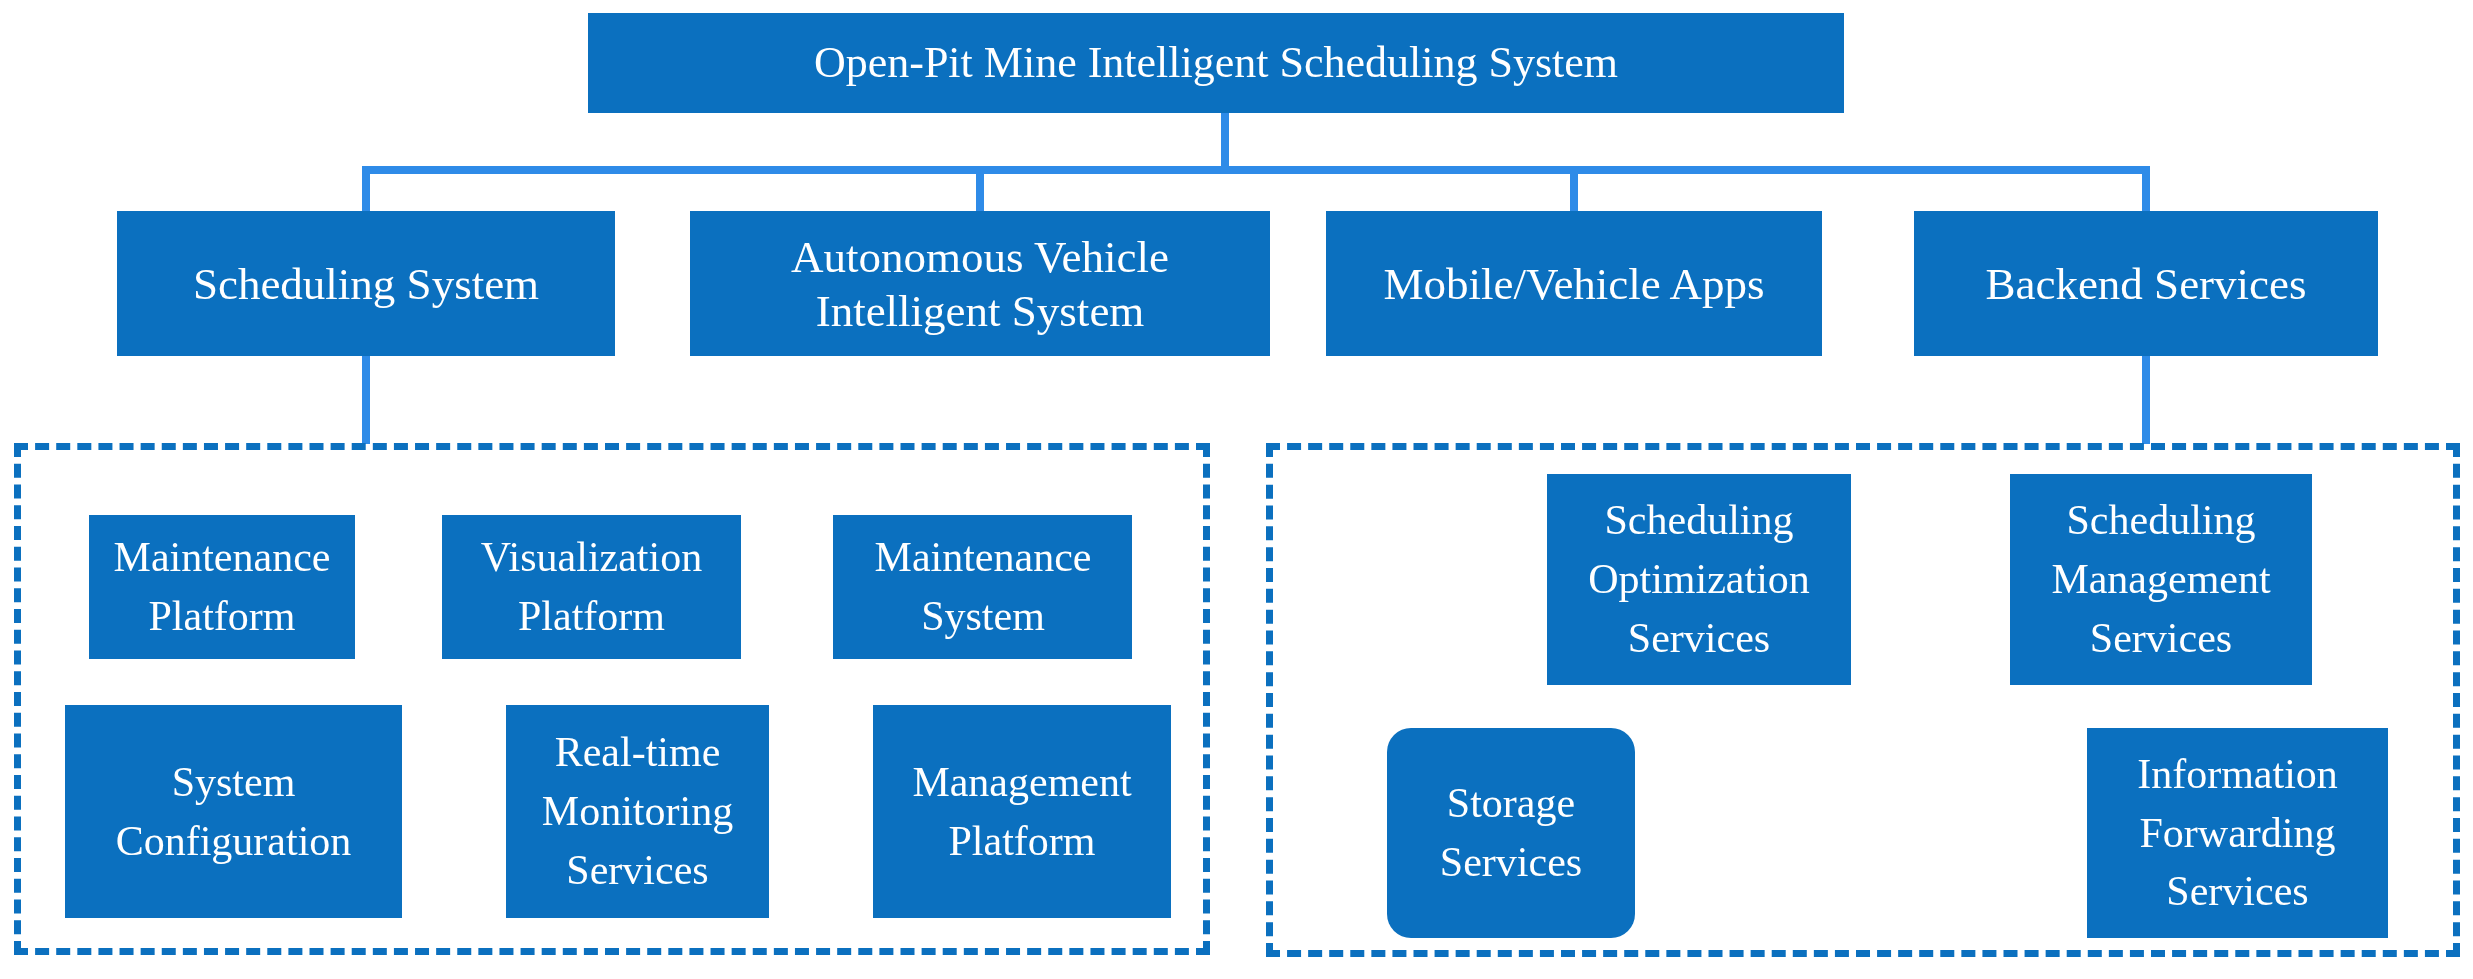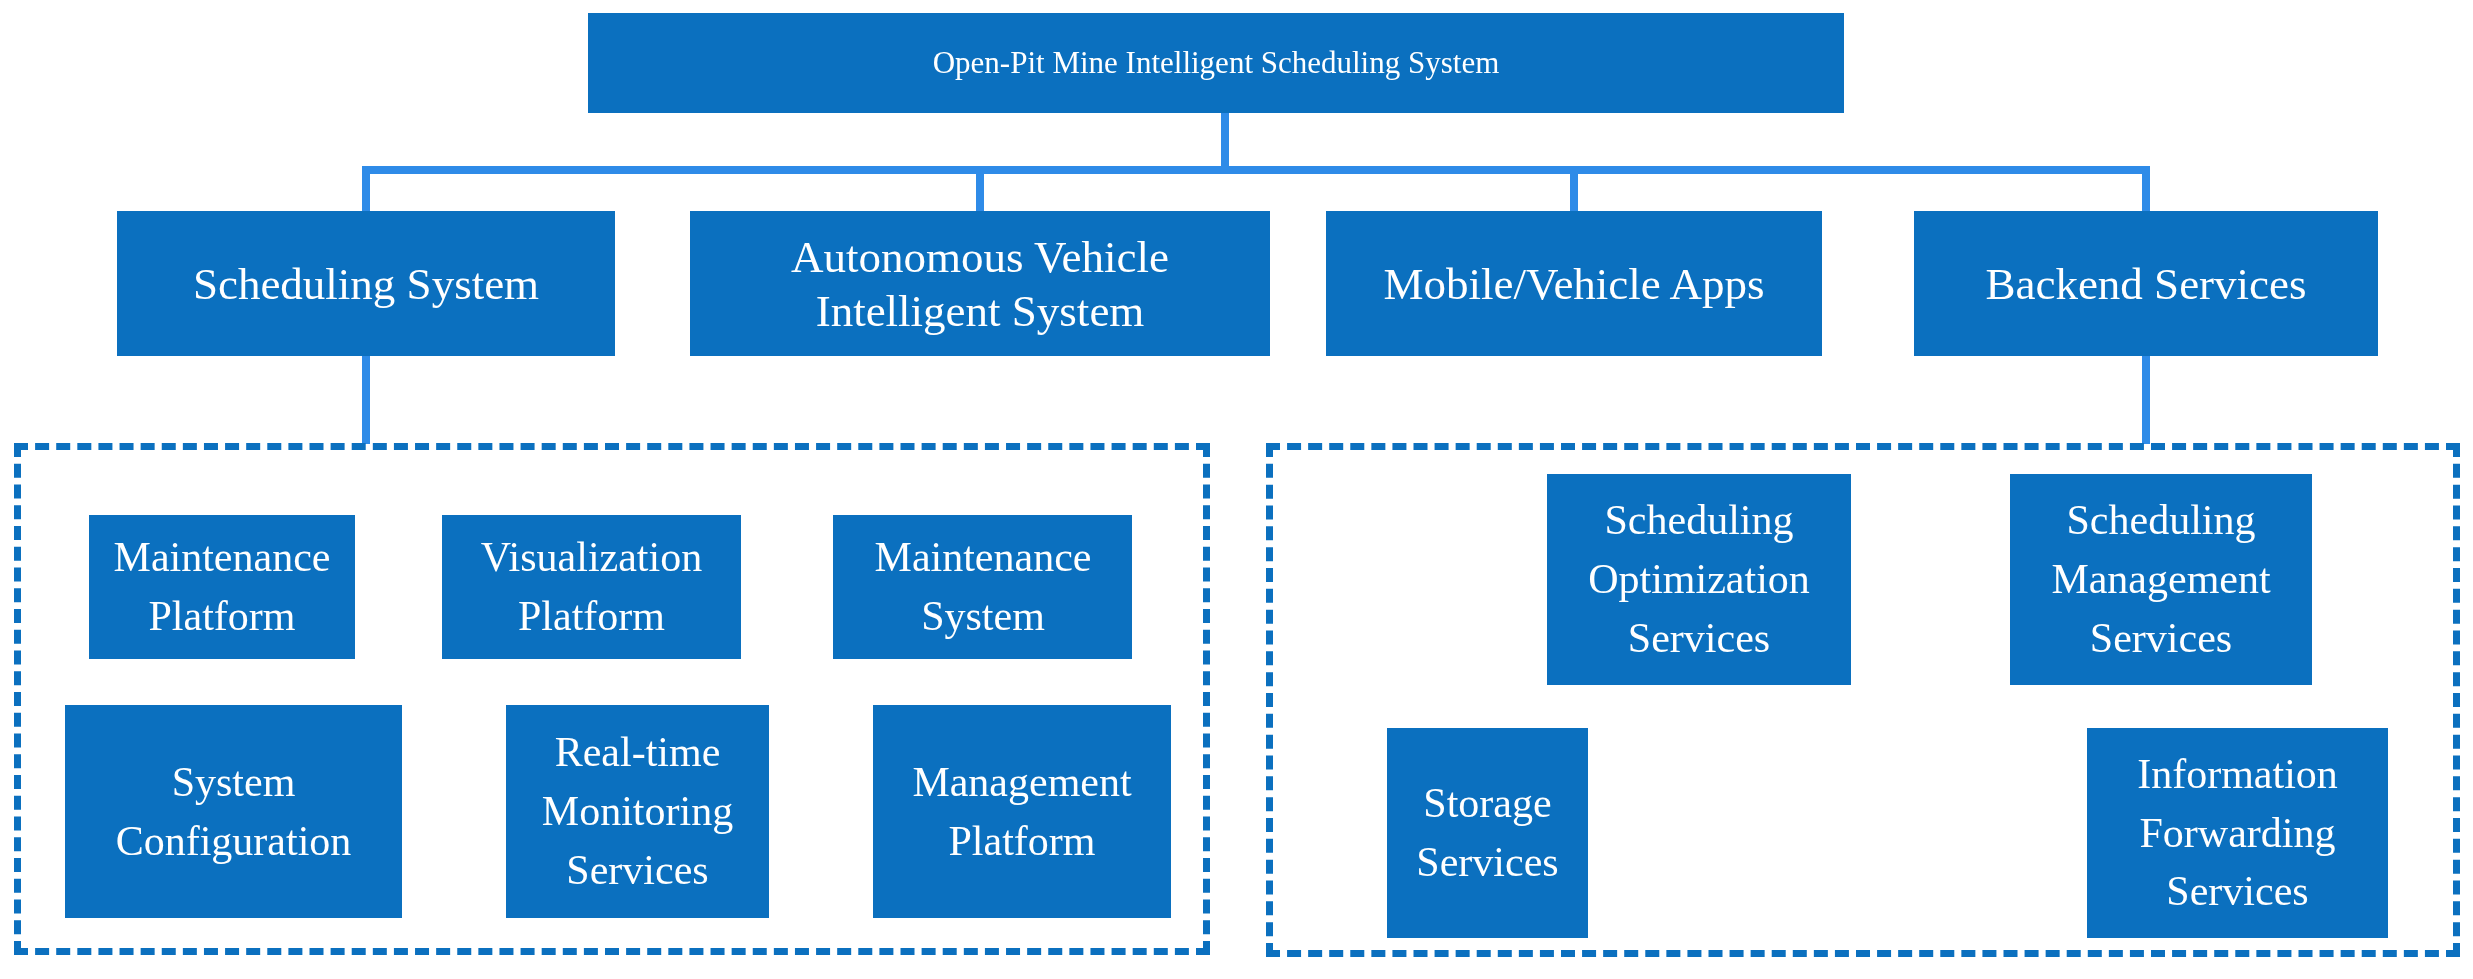--- a/index.html
+++ b/index.html
@@ -15,21 +15,21 @@
     position: absolute;
     background: #0b70bf;
     color: #ffffff;
     display: flex;
     align-items: center;
     justify-content: center;
     text-align: center;
     box-sizing: border-box;
     padding: 4px 10px;
   }
-  .title-box { font-size: 31px; line-height: 1.2; }
+  .title-box { font-size: 44px; line-height: 1.2; }
   .lvl2-box  { font-size: 45px; line-height: 1.2; }
   .inner-box { font-size: 42px; line-height: 1.4; }
   .conn { position: absolute; background: #2e8be8; }
   .dashed-group {
     position: absolute;
     border: 7px dashed #0b70bf;
     box-sizing: border-box;
     background: transparent;
   }
 </style>
@@ -62,16 +62,16 @@
 
   <div class="box inner-box" style="left:65px; top:705px; width:337px; height:213px;text-align:center;">System Configuration</div>
   <div class="box inner-box" style="left:506px; top:705px; width:263px; height:213px;">Real-time Monitoring Services</div>
   <div class="box inner-box" style="left:873px; top:705px; width:298px; height:213px;">Management Platform</div>
 
   <div class="dashed-group" style="left:1266px; top:443px; width:1194px; height:514px;"></div>
 
   <div class="box inner-box" style="left:1547px; top:474px; width:304px; height:211px;">Scheduling Optimization Services</div>
   <div class="box inner-box" style="left:1967px; top:474px; width:302px; height:211px;margin-left:43px;">Scheduling Management Services</div>
 
-  <div class="box inner-box" style="left:1387px; top:728px; width:201px; height:210px;">Storage Services</div>
+  <div class="box inner-box" style="left:1387px; top:728px; width:248px; height:210px;border-radius:24px;">Storage Services</div>
   <div class="box inner-box" style="left:2087px; top:728px; width:301px; height:210px;">Information Forwarding Services</div>
 
 </div>
 
 </body></html>

